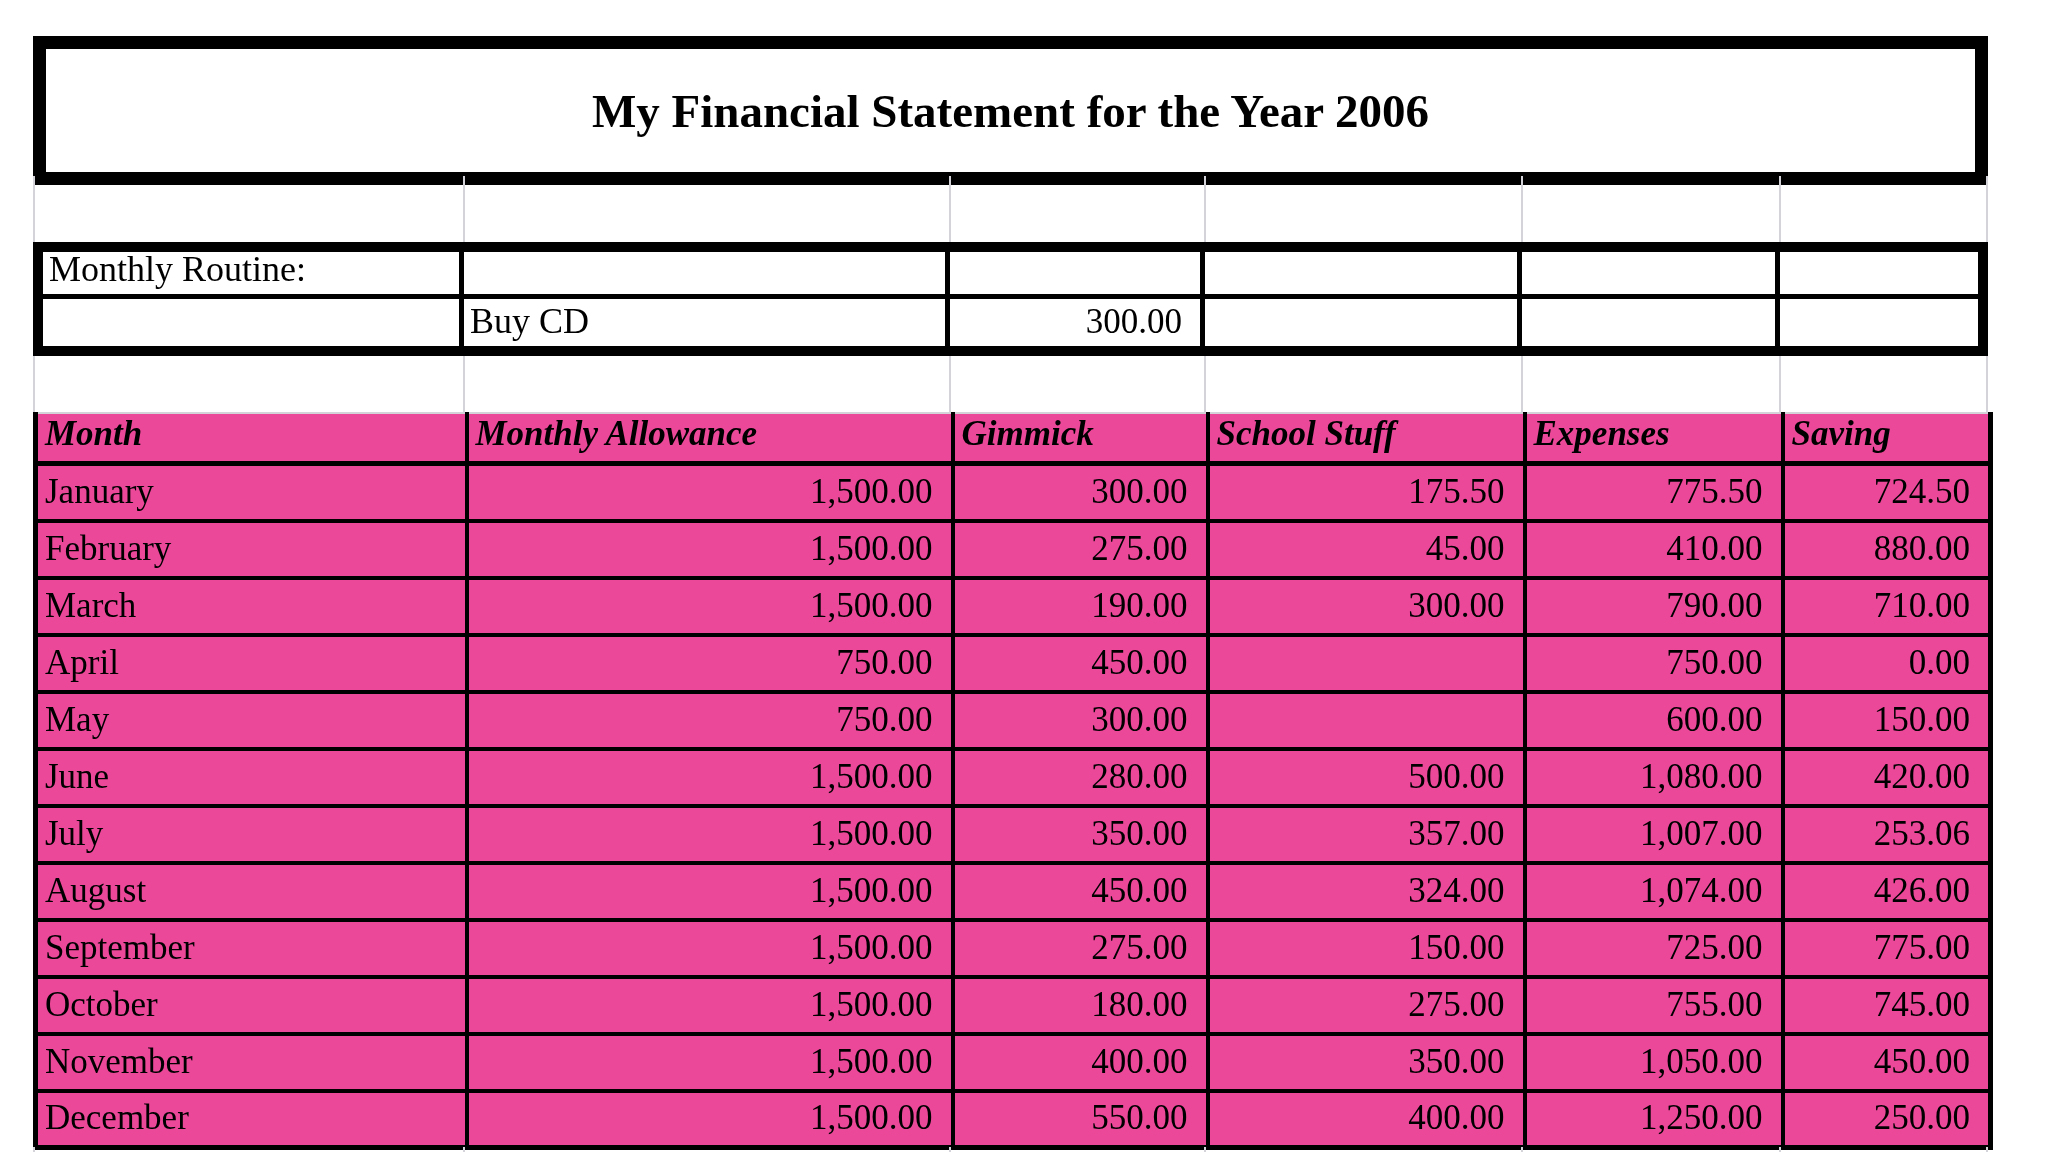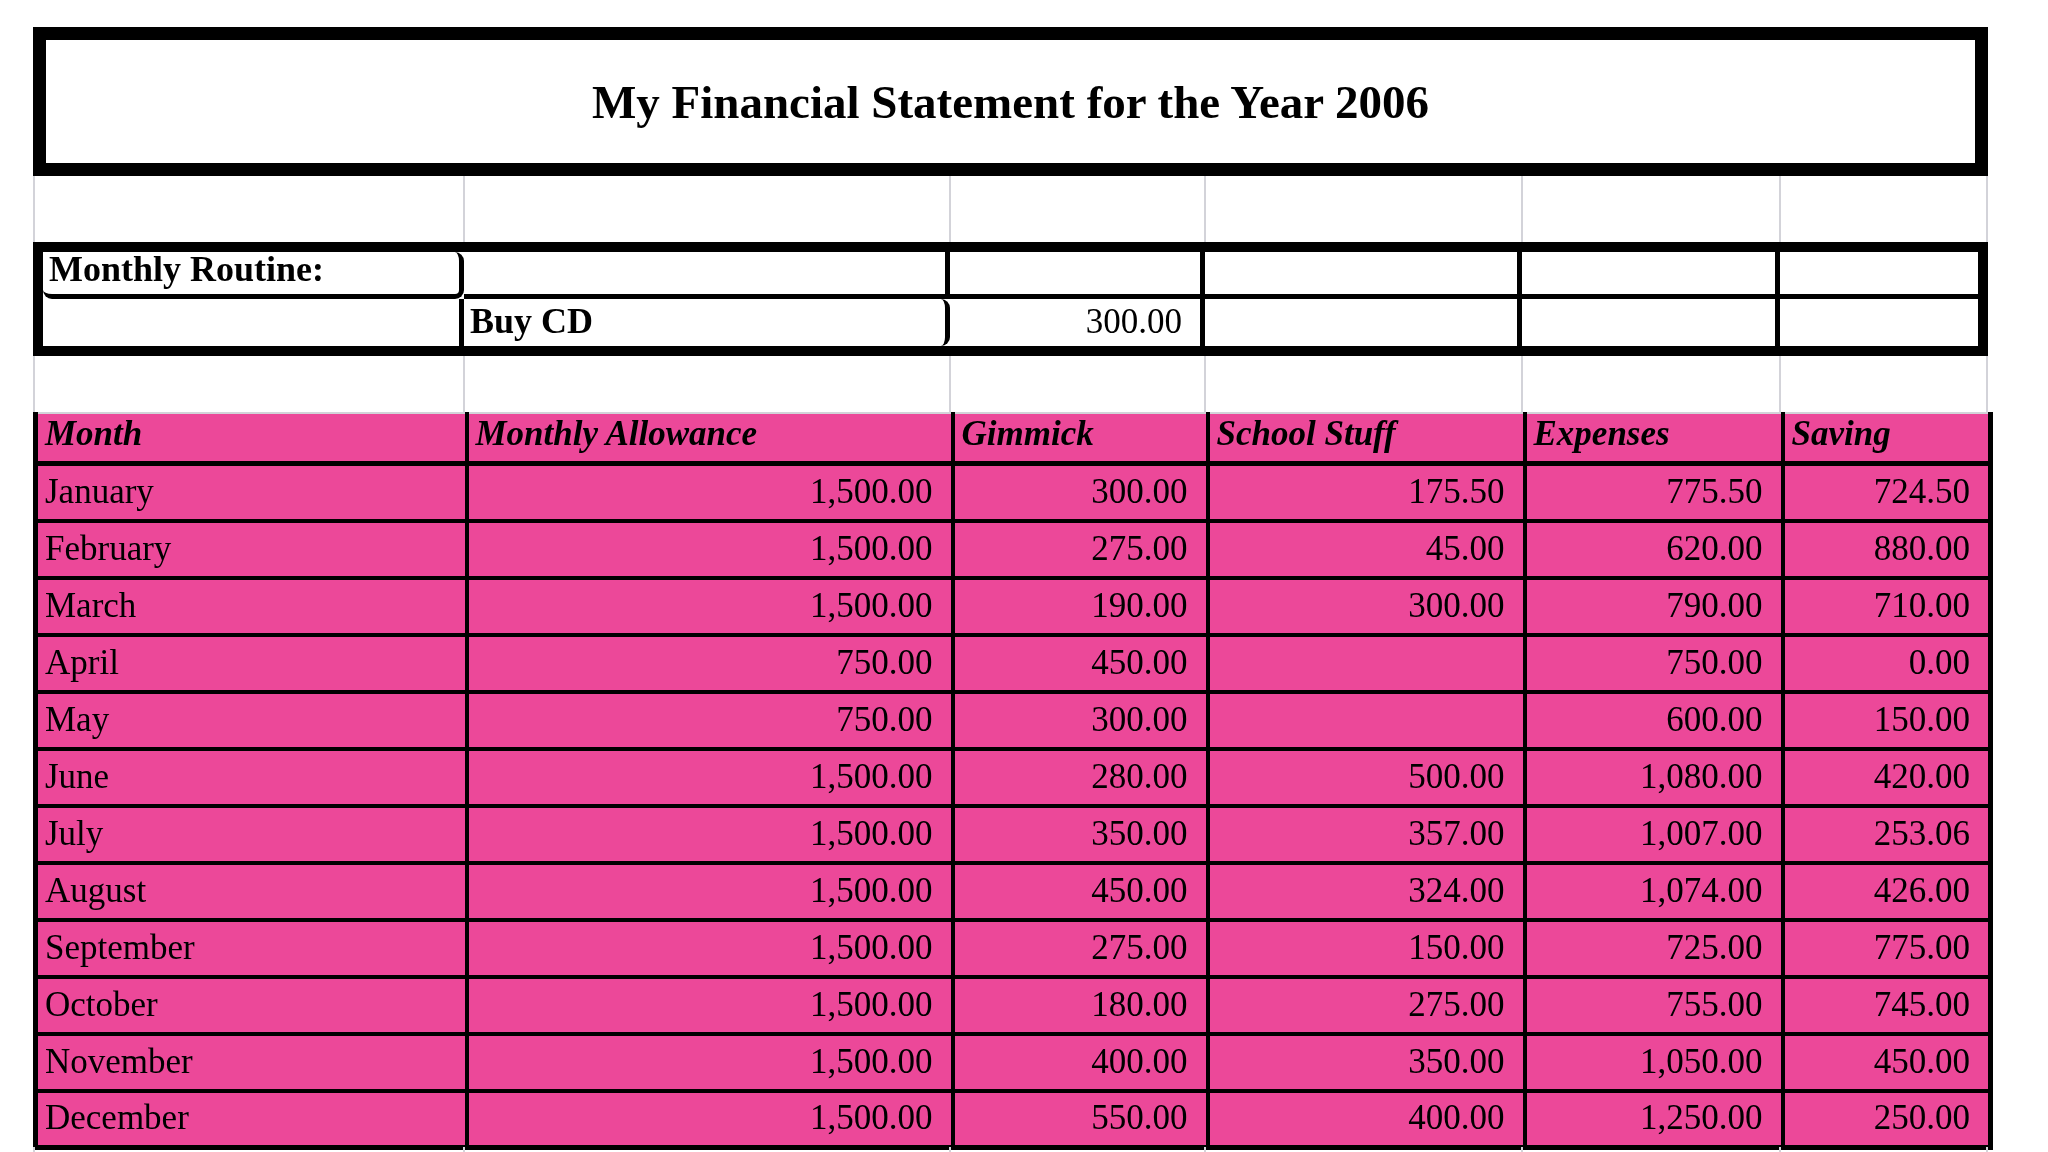--- a/index.html
+++ b/index.html
@@ -2,21 +2,21 @@
 <html><head>
 <meta charset="utf-8">
 <style>
   html,body{margin:0;padding:0;background:#ffffff;}
   .page{
     position:relative;width:2048px;height:1152px;background:#ffffff;overflow:hidden;
     font-family:"Liberation Serif","DejaVu Serif",serif;color:#000;
   }
   
   .title-box{
-    position:absolute;left:33px;top:27px;width:1955px;height:149px;
+    position:absolute;left:33px;top:36px;width:1955px;height:149px;
     border:13px solid #000;box-sizing:border-box;background:#fff;
     display:flex;align-items:center;justify-content:center;
   }
   .title-text{font-size:47px;font-weight:bold;white-space:nowrap;}
   
   .spacer{position:absolute;left:33px;width:1955px;}
   .spacer .gl{position:absolute;top:0;bottom:0;width:2px;background:#d3d3d9;}
   .gl.p0{left:0;}      .gl.p1{left:430px;}  .gl.p2{left:916px;}
   .gl.p3{left:1171px;} .gl.p4{left:1488px;} .gl.p5{left:1746px;}
   .gl.p6{left:1953px;}
@@ -30,21 +30,21 @@
     display:grid;grid-template-columns:421px 486px 255px 317px 258px 198px;
     grid-template-rows:47px 47px;
   }
   .routine-box .cell{
     box-sizing:border-box;border-right:5px solid #000;
     display:flex;align-items:flex-end;padding:0 0 4px 6px;
     font-size:36px;overflow:hidden;white-space:nowrap;
   }
   .routine-box .cell.lastcol{border-right:none;}
   .routine-box .cell.r1{border-bottom:5px solid #000;}
-  .routine-box .cell.bold{font-weight:bold;border-radius:9px;}
+  .routine-box .cell.bold{font-weight:normal;}
   .routine-box .cell.num{justify-content:flex-end;padding-right:18px;font-size:35px;}
   
   table.main{
     position:absolute;left:33px;top:412px;width:1955px;
     border-collapse:collapse;table-layout:fixed;background:#ec4899;
     border-left:5px solid #000;border-right:5px solid #000;border-bottom:5px solid #000;
     border-top:2px solid #d3d3d9;
   }
   table.main th,table.main td{
     border:4px solid #000;box-sizing:border-box;overflow:hidden;white-space:nowrap;
@@ -128,21 +128,21 @@
         <td class="num">300.00</td>
         <td class="num">175.50</td>
         <td class="num">775.50</td>
         <td class="num">724.50</td>
       </tr>
       <tr>
         <td>February</td>
         <td class="num">1,500.00</td>
         <td class="num">275.00</td>
         <td class="num">45.00</td>
-        <td class="num">620.00</td>
+        <td class="num">410.00</td>
         <td class="num">880.00</td>
       </tr>
       <tr>
         <td>March</td>
         <td class="num">1,500.00</td>
         <td class="num">190.00</td>
         <td class="num">300.00</td>
         <td class="num">790.00</td>
         <td class="num">710.00</td>
       </tr>

